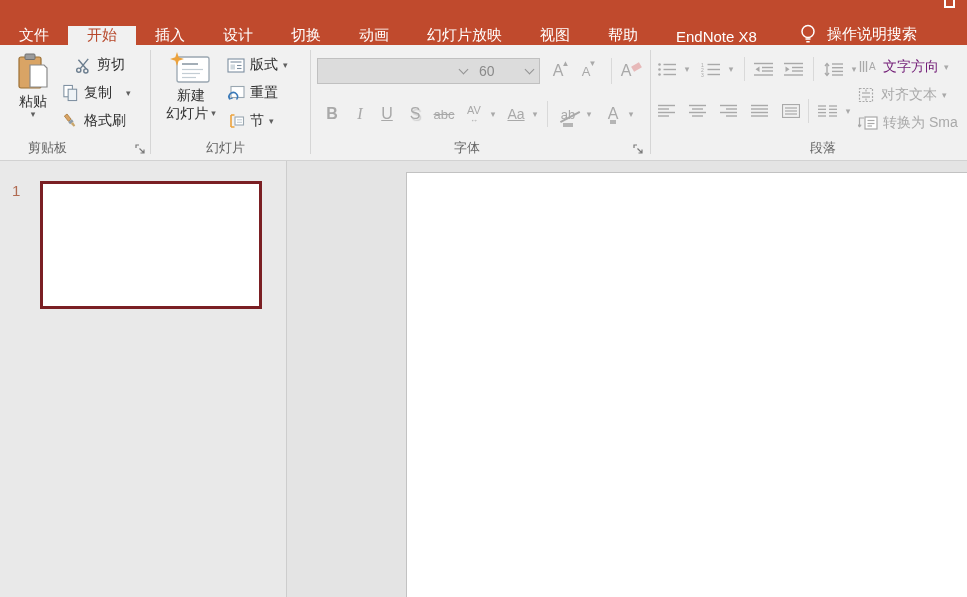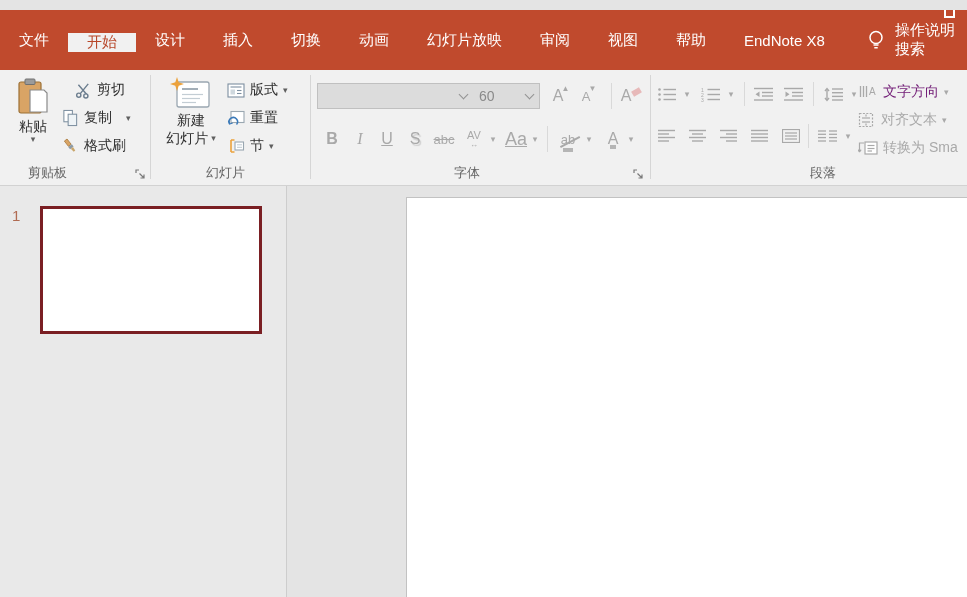--- a/index.html
+++ b/index.html
@@ -1,21 +1,21 @@
 <!DOCTYPE html>
 <html><head>
 <meta charset="utf-8">
 <style>
   * { margin:0; padding:0; box-sizing:border-box; }
   html,body { width:967px; height:597px; overflow:hidden; }
   body { font-family:"Liberation Sans","DejaVu Sans",sans-serif; background:#e4e4e4; }
   .app { position:relative; width:967px; height:597px; }
 
   
-  .tabbar { position:relative; height:60px; background:#c04a2d; display:flex; align-items:center; color:#fff;margin-top:10px; }
+  .tabbar { position:relative; height:45px; background:#c04a2d; display:flex; align-items:flex-end; color:#fff; }
   .tab { display:flex; align-items:center; padding:0 19px; font-size:15px; cursor:default; white-space:nowrap; }
   .tab.active { background:#f1f1f1; color:#b7472a; margin-top:4px; }
   .tellme { display:flex; align-items:center; gap:9px; margin-left:22px; font-size:15px; }
   .corner-artifact { position:absolute; top:0; right:12px; width:11px; height:8px; border:2px solid #fff; border-top:none; background:transparent; }
 
   
   .ribbon { position:relative; height:116px; background:#f1f1f1; border-bottom:1px solid #d2d2d2; font-size:14px; color:#333; }
   .group { position:absolute; top:0; height:100%; }
   .gsep { position:absolute; top:5px; bottom:6px; width:1px; background:#d6d6d6; }
   .group-label { position:absolute; bottom:3px; font-size:13px; color:#656565; }
@@ -53,26 +53,25 @@
   svg { display:block; }
 </style>
 </head>
 <body>
 
 <div class="app">
 
   <div class="tabbar">
     <div class="tab">文件</div>
     <div class="tab active">开始</div>
+    <div class="tab">插入</div>
     <div class="tab">设计</div>
-    <div class="tab">插入</div>
     <div class="tab">切换</div>
     <div class="tab">动画</div>
     <div class="tab">幻灯片放映</div>
-    <div class="tab">审阅</div>
     <div class="tab">视图</div>
     <div class="tab">帮助</div>
     <div class="tab">EndNote X8</div>
     <div class="tellme">
       <span>
         <svg width="20" height="22" viewBox="0 0 20 22" fill="none" stroke="#fff" stroke-width="1.5">
           <circle cx="10" cy="8.5" r="6"></circle>
             <path d="M7.5 16h5M8.3 18.7h3.4"></path>
         </svg>
       </span>
@@ -234,21 +233,21 @@
       <div class="fbtn" style="left:150px; top:56px; width:26px; height:26px;">
         <span class="stack">
           <span class="glyph" style="font-size:11px;">AV</span>
             <small>↔</small>
         </span>
       </div>
       <div class="fbtn" style="left:176px; top:56px; width:12px; height:26px;">
           <span class="caret dis">▾</span>
         </div>
       <div class="fbtn" style="left:192px; top:56px; width:26px; height:26px;">
-          <span class="glyph" style="font-size:18px;text-decoration:underline;">Aa</span>
+          <span class="glyph" style="font-size:14px;text-decoration:underline;">Aa</span>
         </div>
       <div class="fbtn" style="left:218px; top:56px; width:12px; height:26px;">
           <span class="caret dis">▾</span>
         </div>
       <div class="isep" style="left:236px; top:56px; height:26px;"></div>
       <div class="fbtn" style="left:243px; top:56px; width:28px; height:26px;">
         <span class="glyph" style="font-size:13px; position:relative;"><span>ab</span><span class="pen"></span><span class="colorbar" style="bottom:-5px;"></span></span>
       </div>
       <div class="fbtn" style="left:272px; top:56px; width:12px; height:26px;">
           <span class="caret dis">▾</span>

